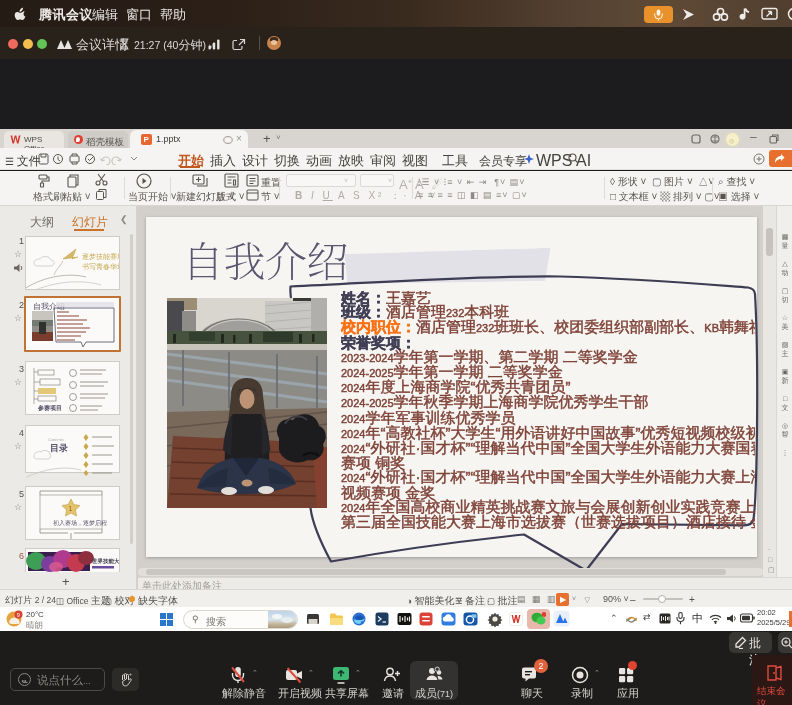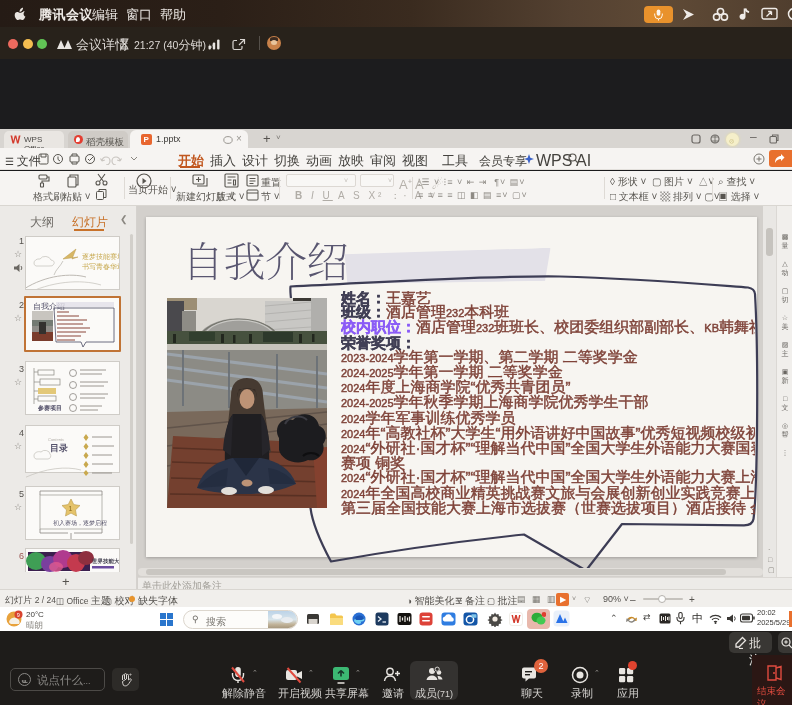--- a/index.html
+++ b/index.html
@@ -196,21 +196,21 @@
       <g fill="none" stroke="#57544f" stroke-width="1">
         <rect x="1.5" y="3.5" width="7" height="8" rx="1"></rect>
         <path d="M4 3.5V1.5h7v8H9"></path>
       </g>
     </svg>
   <div class="abs" style="left:124px;top:6px;width:1px;height:22px;background:#dedad5;"></div>
   <svg class="abs" style="left:136px;top:2px" width="16" height="16" viewBox="0 0 16 16">
       <circle cx="8" cy="8" r="7" fill="none" stroke="#57544f" stroke-width="1.2"></circle>
       <path d="M6.5 5l4 3-4 3z" fill="#57544f"></path>
     </svg>
-  <div class="abs" style="left:128px;top:12px;font-size:10px;color:#57544f;text-align:right;">当页开始 ˅</div>
+  <div class="abs" style="left:128px;top:19px;font-size:10px;color:#57544f;text-align:right;">当页开始 ˅</div>
   <div class="abs" style="left:170px;top:6px;width:1px;height:22px;background:#dedad5;"></div>
   <svg class="abs" style="left:192px;top:2px" width="16" height="15" viewBox="0 0 16 15">
       <g fill="none" stroke="#57544f" stroke-width="1.1">
         <rect x="1" y="2" width="11" height="9" rx="1"></rect>
         <path d="M15 5v8H5"></path>
         <path d="M4 6.5h5M6.5 4v5"></path>
       </g>
     </svg>
   <div class="abs" style="left:176px;top:19px;font-size:10px;color:#57544f;">新建幻灯片 ˅</div>
   <svg class="abs" style="left:224px;top:2px" width="15" height="15" viewBox="0 0 15 15">
@@ -459,31 +459,32 @@
   <ellipse cx="99" cy="192" rx="8" ry="4" fill="#e2dfda"></ellipse>
   <ellipse cx="80" cy="185" rx="5.5" ry="3.5" fill="#bd9376"></ellipse>
   <path d="M112 140 C106 130 114 118 126 122 C134 112 150 116 152 128 C159 130 161 140 156 146 C159 156 150 164 141 162 C130 168 114 162 112 152 Z" fill="#1c1c1f"></path>
   <path d="M118 126 C122 118 134 116 140 122" stroke="#3b3b42" stroke-width="2" fill="none"></path>
   <path d="M136 158 C140 154 148 154 152 158" stroke="#0e0e10" stroke-width="2" fill="none"></path>
 </svg>
 
 <div class="abs" style="left:341px;top:291px;width:414px;font-size:15px;line-height:14.2px;color:#7f4339;overflow:hidden;white-space:nowrap;-webkit-text-stroke-width:0.45px;">
   <div><b style="color:#413f55">姓名：</b>王嘉艺</div>
   <div><b style="color:#413f55">班级：</b>酒店管理<span class="lat">232</span>本科班</div>
-  <div><b style="color:#8b5cf6">校内职位：</b>酒店管理<span class="lat">232</span>班班长、校团委组织部副部长、<span class="lat">KB</span>韩舞社副社长</div>
+  <div><b style="color:#f97316">校内职位：</b>酒店管理<span class="lat">232</span>班班长、校团委组织部副部长、<span class="lat">KB</span>韩舞社副社长</div>
   <div><b style="color:#413f55">荣誉奖项：</b></div>
   <div><span class="lat">2023-2024</span>学年第一学期、第二学期 二等奖学金</div>
   <div><span class="lat">2024-2025</span>学年第一学期 二等奖学金</div>
   <div><span class="lat">2024</span>年度上海商学院“优秀共青团员”</div>
   <div><span class="lat">2024-2025</span>学年秋季学期上海商学院优秀学生干部</div>
   <div><span class="lat">2024</span>学年军事训练优秀学员</div>
   <div><span class="lat">2024</span>年“高教社杯”大学生“用外语讲好中国故事”优秀短视频校级初赛 二等奖</div>
   <div><span class="lat">2024</span>“外研社·国才杯”“理解当代中国”全国大学生外语能力大赛国赛英语组短视频</div>
   <div>赛项 铜奖</div>
   <div><span class="lat">2024</span>“外研社·国才杯”“理解当代中国”全国大学生外语能力大赛上海赛区英语组短</div>
+  <div>视频赛项 金奖</div>
   <div><span class="lat">2024</span>年全国高校商业精英挑战赛文旅与会展创新创业实践竞赛上海市赛 二等奖</div>
   <div>第三届全国技能大赛上海市选拔赛（世赛选拔项目）酒店接待 金奖</div>
 </div>
 
 <div class="abs" style="left:763px;top:206px;width:13px;height:383px;background:#e9e7e4;"></div>
 <div class="abs" style="left:766px;top:228px;width:7px;height:28px;background:#c6c3be;border-radius:3px;"></div>
 <div class="abs" style="left:776px;top:206px;width:16px;height:383px;background:#f1efec;border-left:1px solid #dbd8d4;"></div>
 <div class="abs" style="left:779px;top:232px;width:12px;font-size:7px;line-height:9px;color:#6a6762;text-align:center;">▩<br>量<br><br>△<br>动<br><br>▢<br>切<br><br>☆<br>美<br><br>▨<br>主<br><br>▣<br>新<br><br>□<br>文<br><br>◎<br>帮<br><br>⋮</div>
 <div class="abs" style="left:768px;top:545px;width:12px;font-size:7px;line-height:10px;color:#8a8781;">·<br>□<br>▢</div>
 

